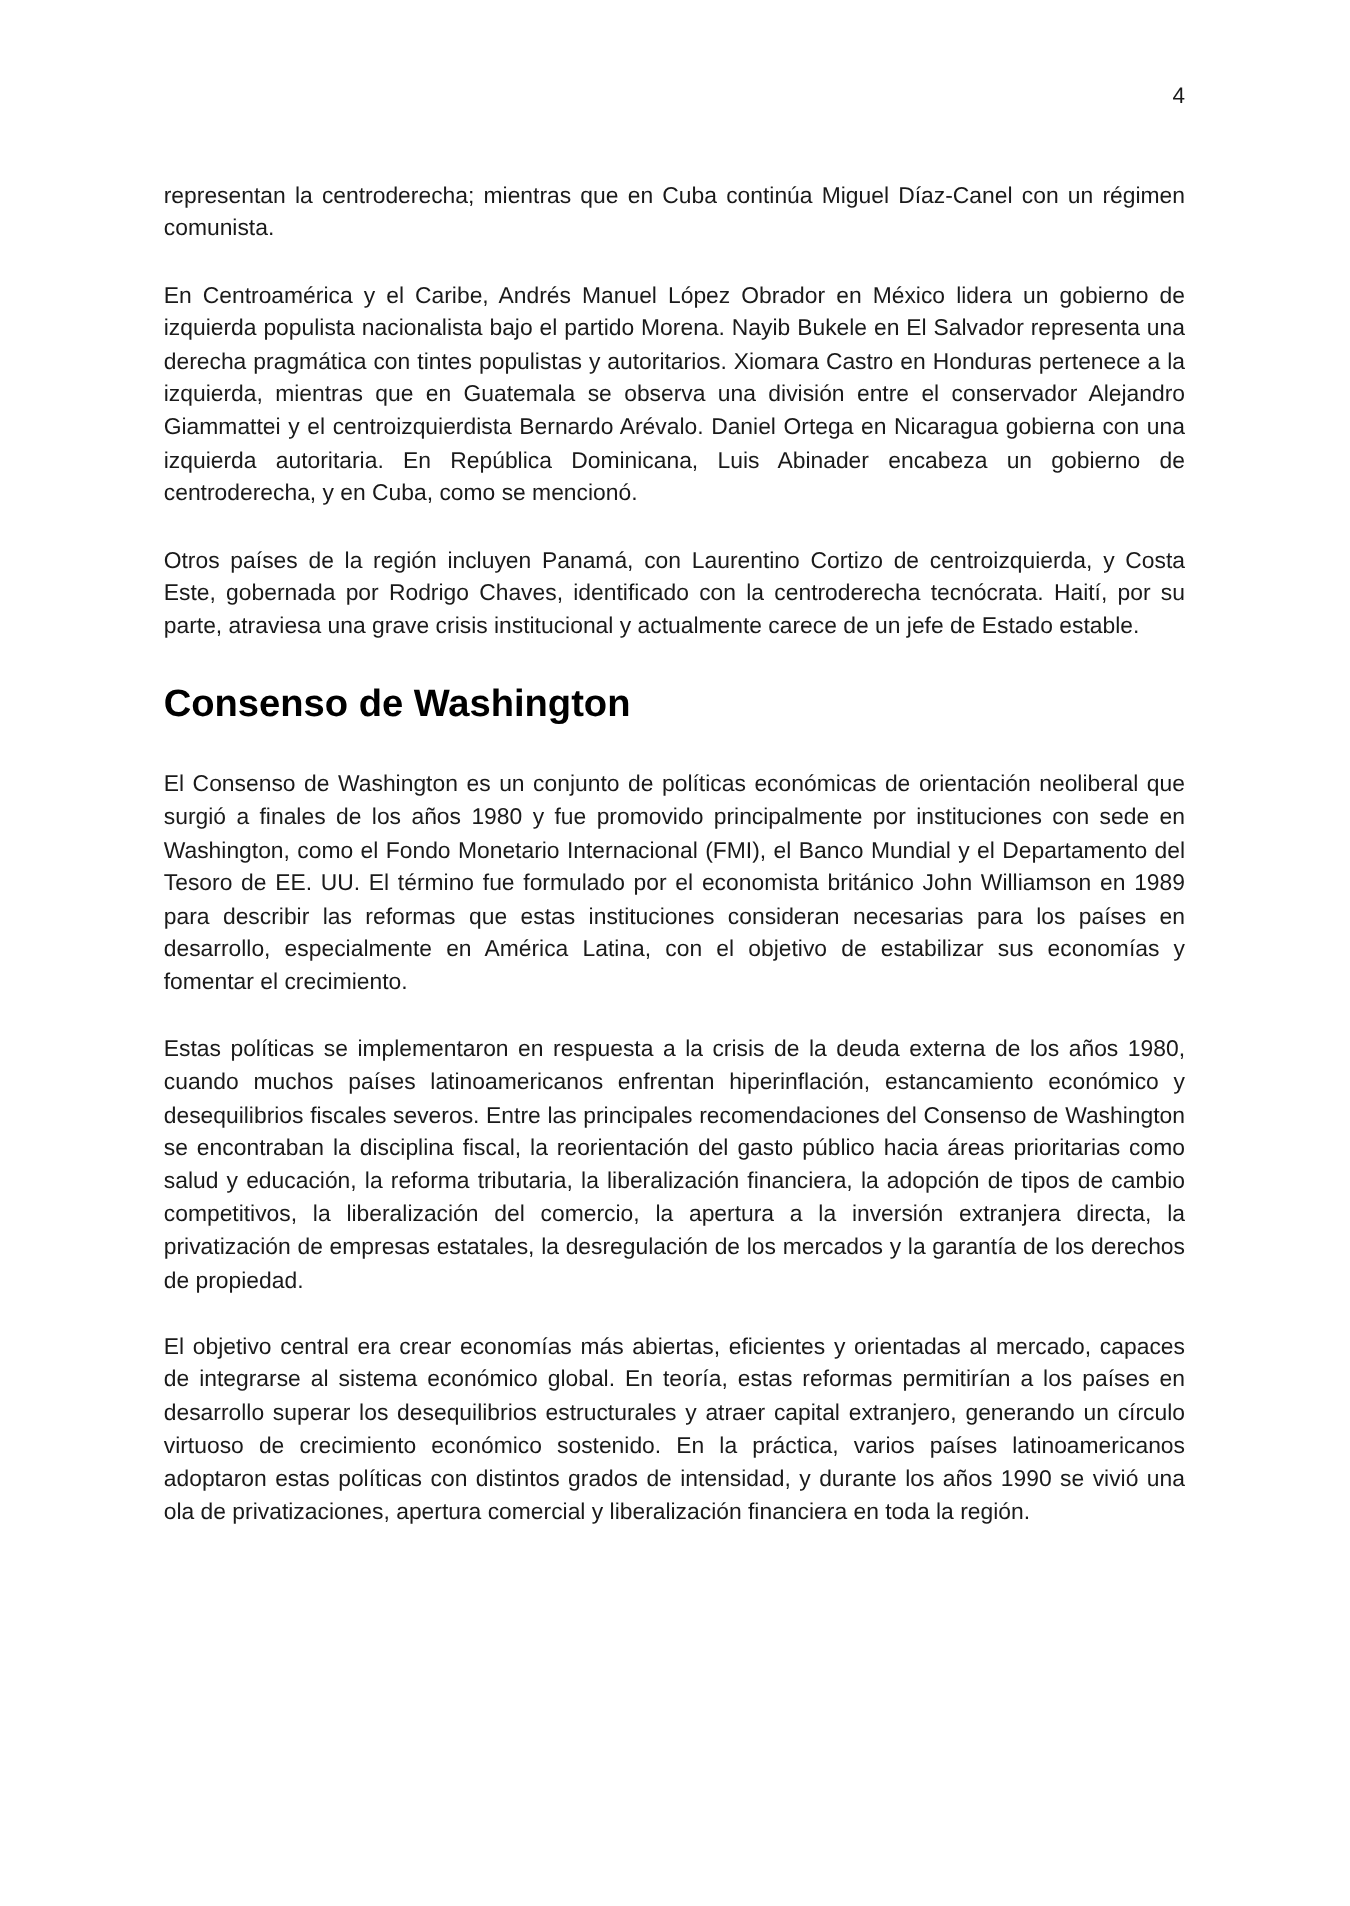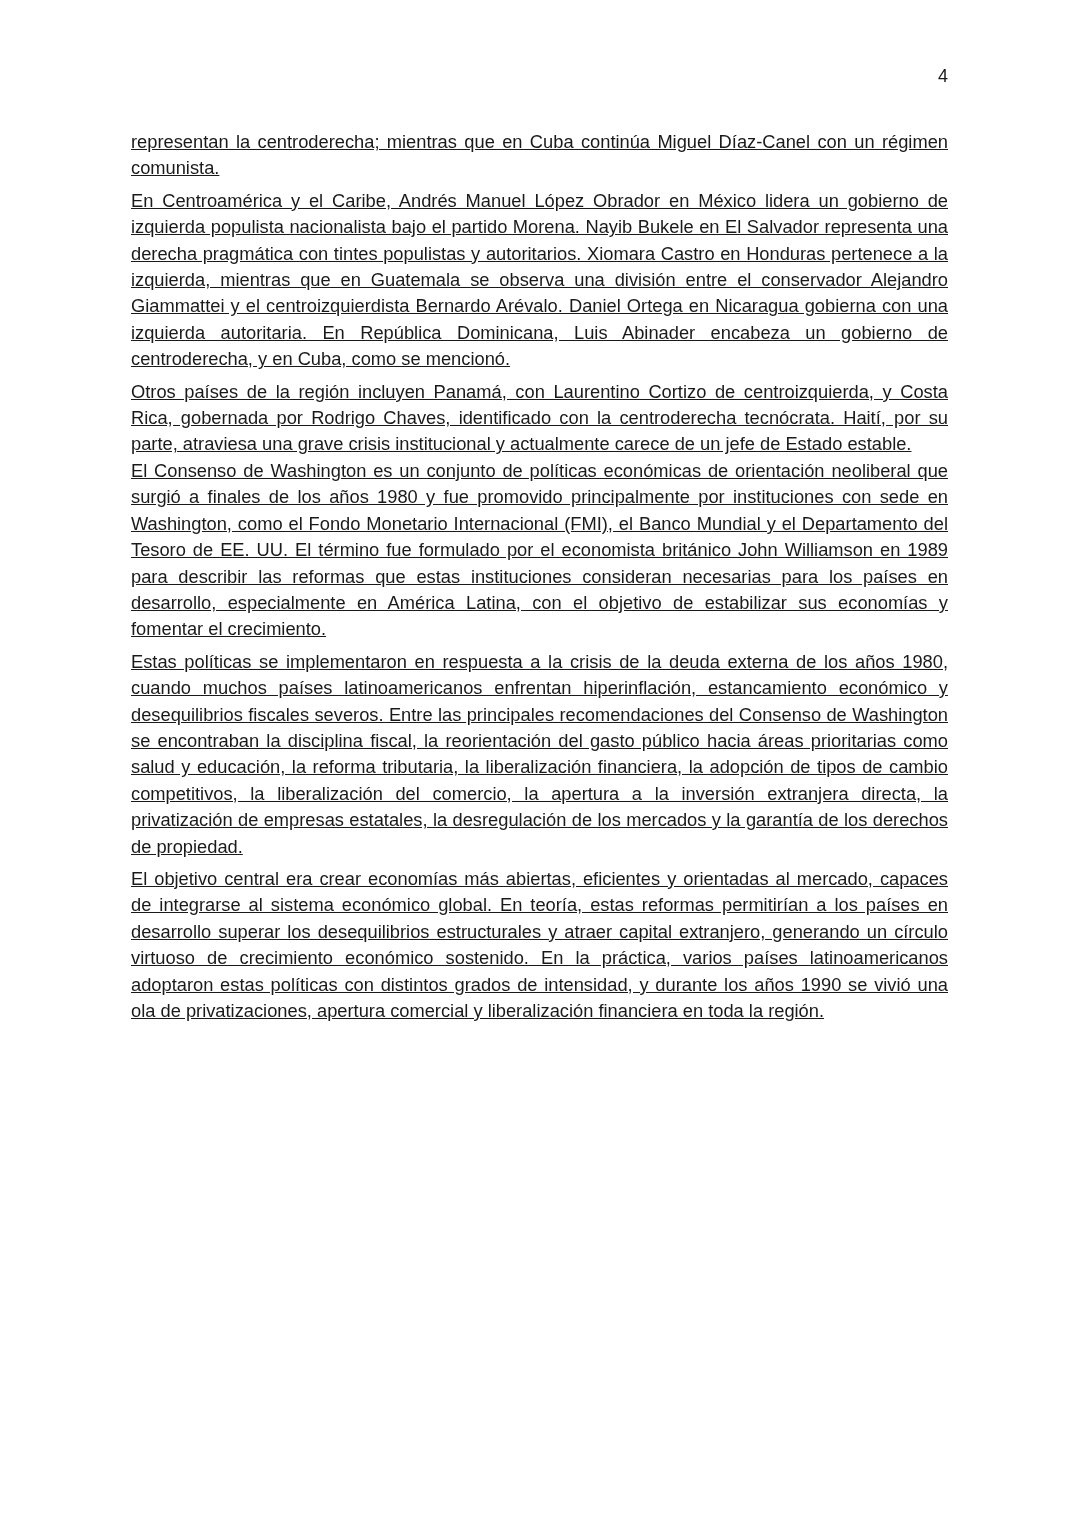--- a/index.html
+++ b/index.html
@@ -18,49 +18,49 @@
     .page-number {
       position: absolute;
       top: 66px;
       right: 132px;
       font-size: 18px;
       color: #1a1a1a;
     }
     .content {
       position: absolute;
       left: 131px;
-      top: 129px;
+      top: 143px;
       width: 817px;
-      text-decoration: underline;
     }
     .para {
       margin: 0;
       font-size: 18.3px;
       line-height: 26.4px;
       text-align: justify;
       text-align-last: left;
     }
-    .gap { margin-top: 6px; }
+    .gap { margin-top: 27px; }
     .heading {
       margin: 0;
       font-size: 30.5px;
       font-weight: bold;
       color: #000000;
       line-height: 40px;
       margin-top: 29px;
       margin-bottom: 31px;
     }
   </style>
 </head>
 <body>
 
 <div class="page-number">4</div>
 
 <div class="content">
   <p class="para">representan la centroderecha; mientras que en Cuba continúa Miguel Díaz-Canel con un régimen comunista.</p>
   <p class="para gap">En Centroamérica y el Caribe, Andrés Manuel López Obrador en México lidera un gobierno de izquierda populista nacionalista bajo el partido Morena. Nayib Bukele en El Salvador representa una derecha pragmática con tintes populistas y autoritarios. Xiomara Castro en Honduras pertenece a la izquierda, mientras que en Guatemala se observa una división entre el conservador Alejandro Giammattei y el centroizquierdista Bernardo Arévalo. Daniel Ortega en Nicaragua gobierna con una izquierda autoritaria. En República Dominicana, Luis Abinader encabeza un gobierno de centroderecha, y en Cuba, como se mencionó.</p>
-  <p class="para gap">Otros países de la región incluyen Panamá, con Laurentino Cortizo de centroizquierda, y Costa Rica, gobernada por Rodrigo Chaves, identificado con la centroderecha tecnócrata. Haití, por su parte, atraviesa una grave crisis institucional y actualmente carece de un jefe de Estado estable.</p>
+  <p class="para gap">Otros países de la región incluyen Panamá, con Laurentino Cortizo de centroizquierda, y Costa Este, gobernada por Rodrigo Chaves, identificado con la centroderecha tecnócrata. Haití, por su parte, atraviesa una grave crisis institucional y actualmente carece de un jefe de Estado estable.</p>
 
+  <h2 class="heading">Consenso de Washington</h2>
 
   <p class="para">El Consenso de Washington es un conjunto de políticas económicas de orientación neoliberal que surgió a finales de los años 1980 y fue promovido principalmente por instituciones con sede en Washington, como el Fondo Monetario Internacional (FMI), el Banco Mundial y el Departamento del Tesoro de EE. UU. El término fue formulado por el economista británico John Williamson en 1989 para describir las reformas que estas instituciones consideran necesarias para los países en desarrollo, especialmente en América Latina, con el objetivo de estabilizar sus economías y fomentar el crecimiento.</p>
   <p class="para gap">Estas políticas se implementaron en respuesta a la crisis de la deuda externa de los años 1980, cuando muchos países latinoamericanos enfrentan hiperinflación, estancamiento económico y desequilibrios fiscales severos. Entre las principales recomendaciones del Consenso de Washington se encontraban la disciplina fiscal, la reorientación del gasto público hacia áreas prioritarias como salud y educación, la reforma tributaria, la liberalización financiera, la adopción de tipos de cambio competitivos, la liberalización del comercio, la apertura a la inversión extranjera directa, la privatización de empresas estatales, la desregulación de los mercados y la garantía de los derechos de propiedad.</p>
   <p class="para gap">El objetivo central era crear economías más abiertas, eficientes y orientadas al mercado, capaces de integrarse al sistema económico global. En teoría, estas reformas permitirían a los países en desarrollo superar los desequilibrios estructurales y atraer capital extranjero, generando un círculo virtuoso de crecimiento económico sostenido. En la práctica, varios países latinoamericanos adoptaron estas políticas con distintos grados de intensidad, y durante los años 1990 se vivió una ola de privatizaciones, apertura comercial y liberalización financiera en toda la región.</p>
 </div>
 
 </body></html>

